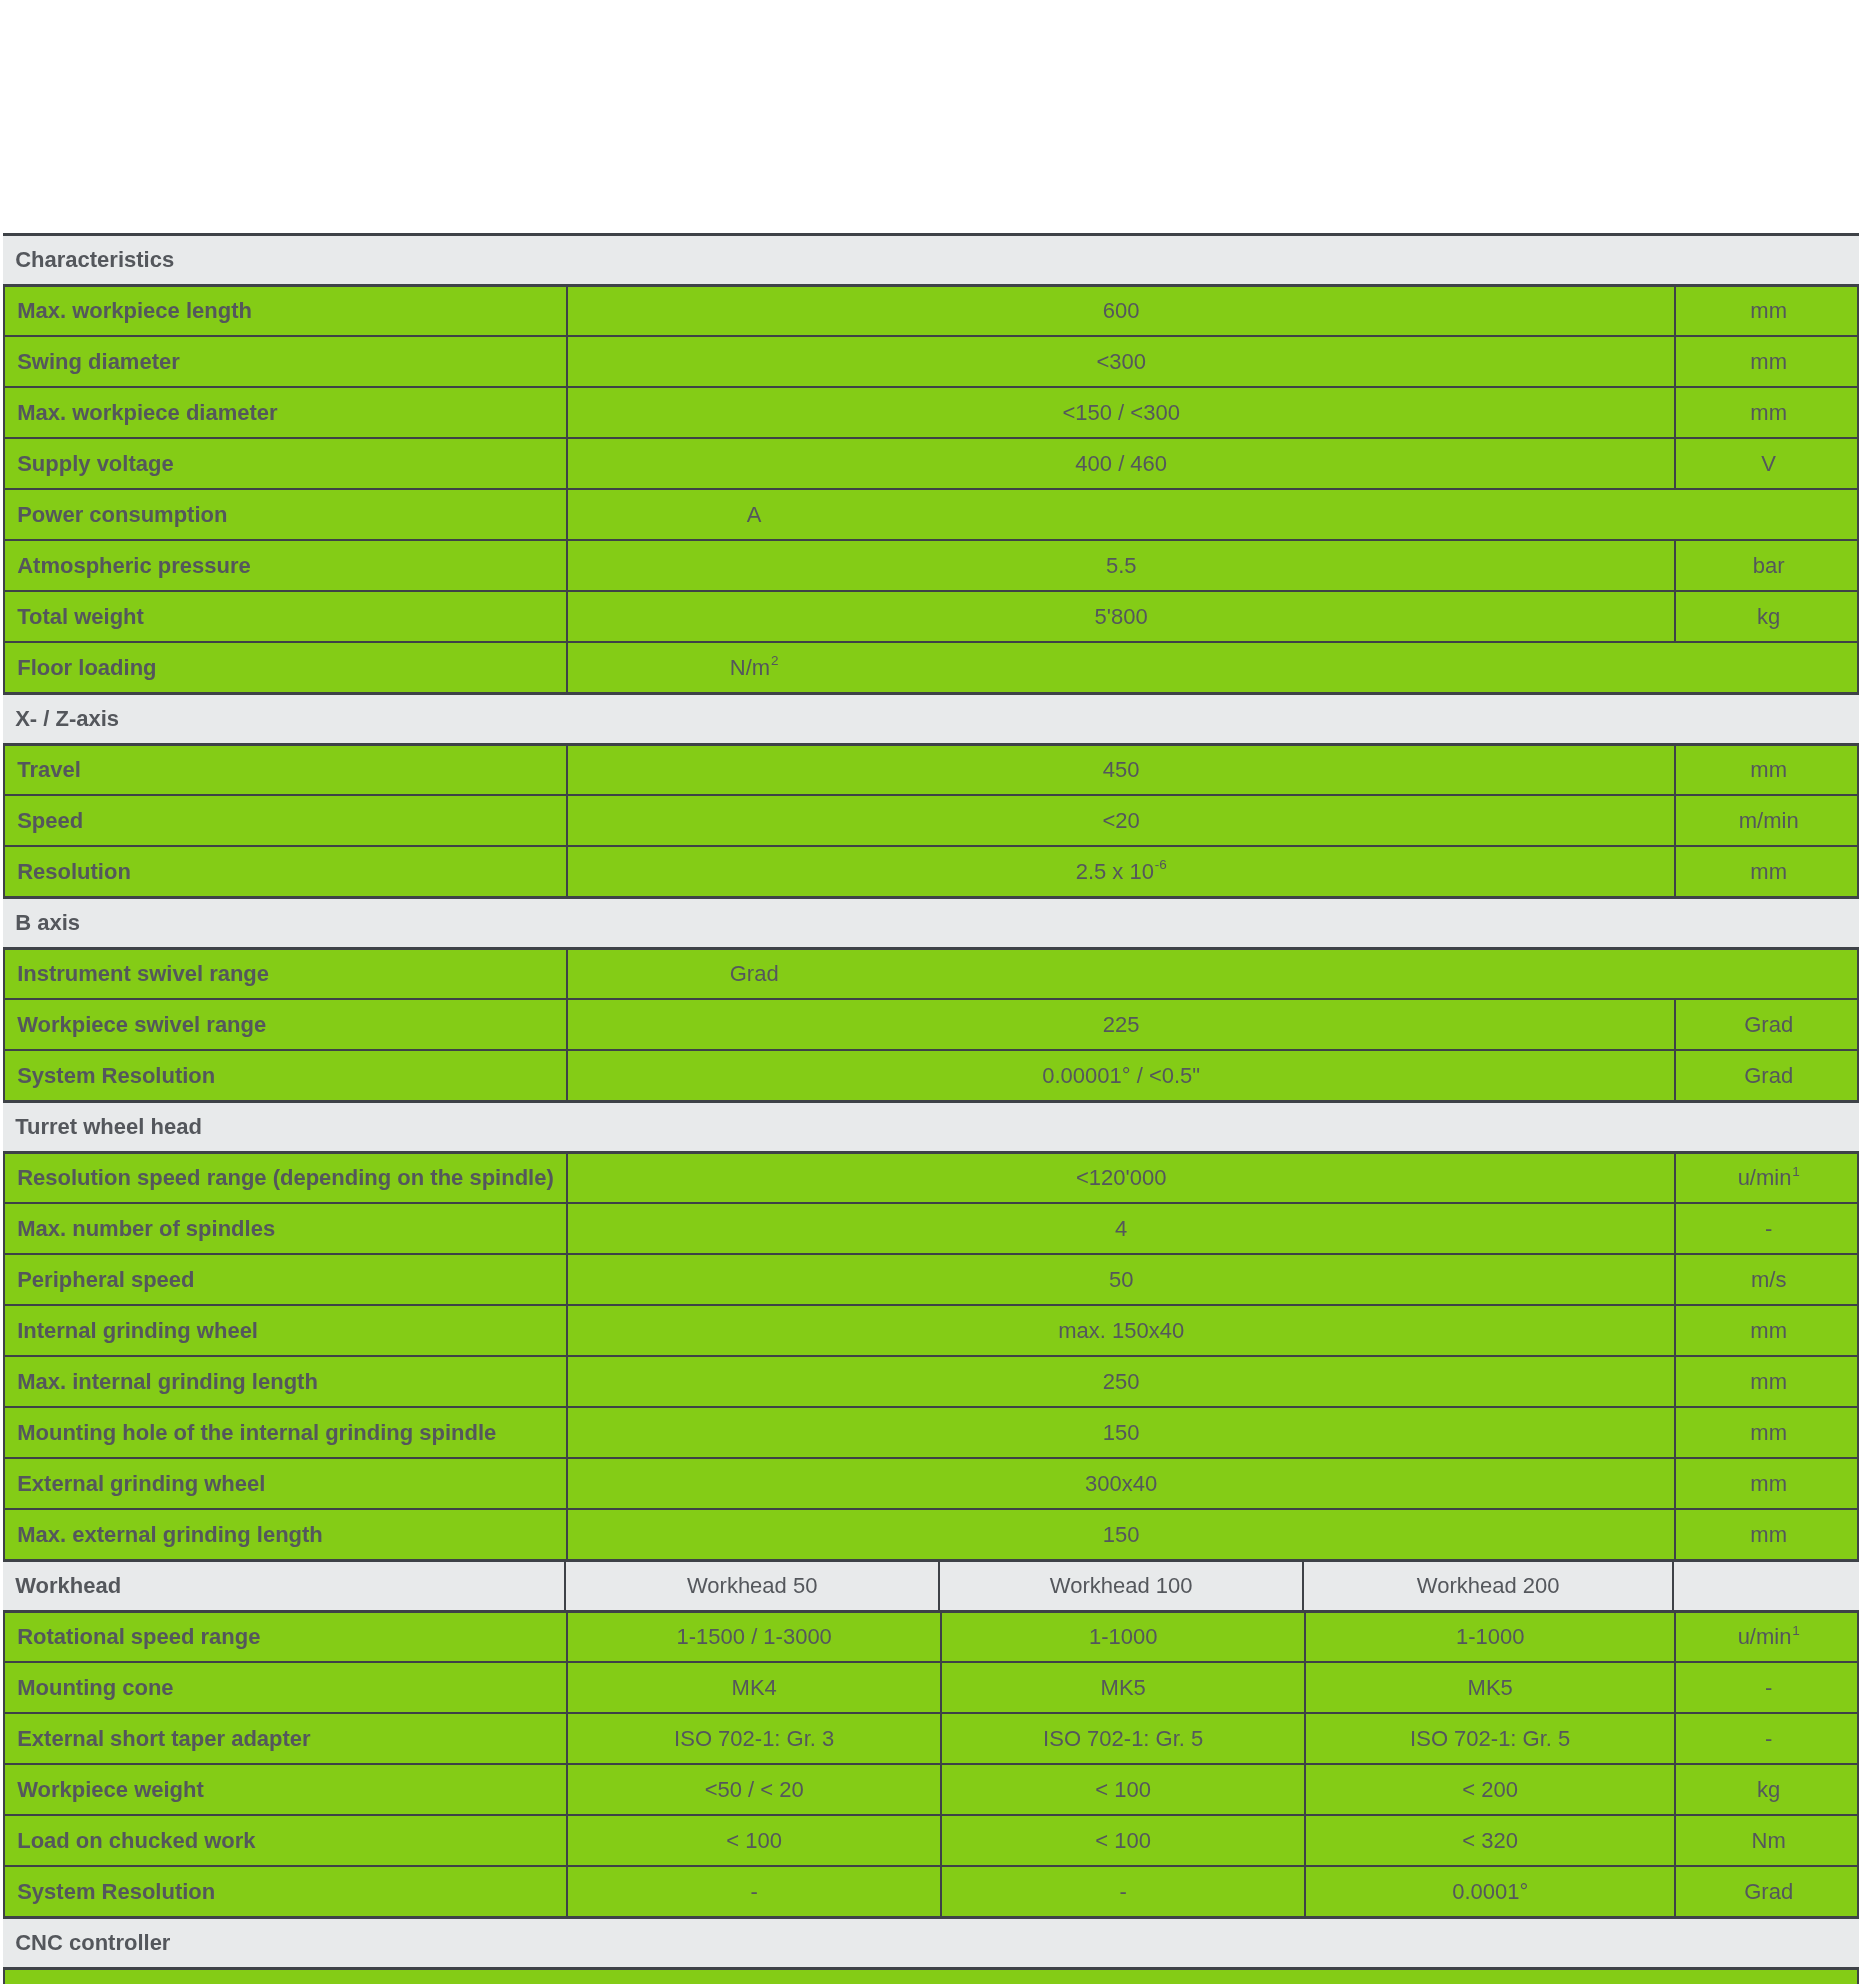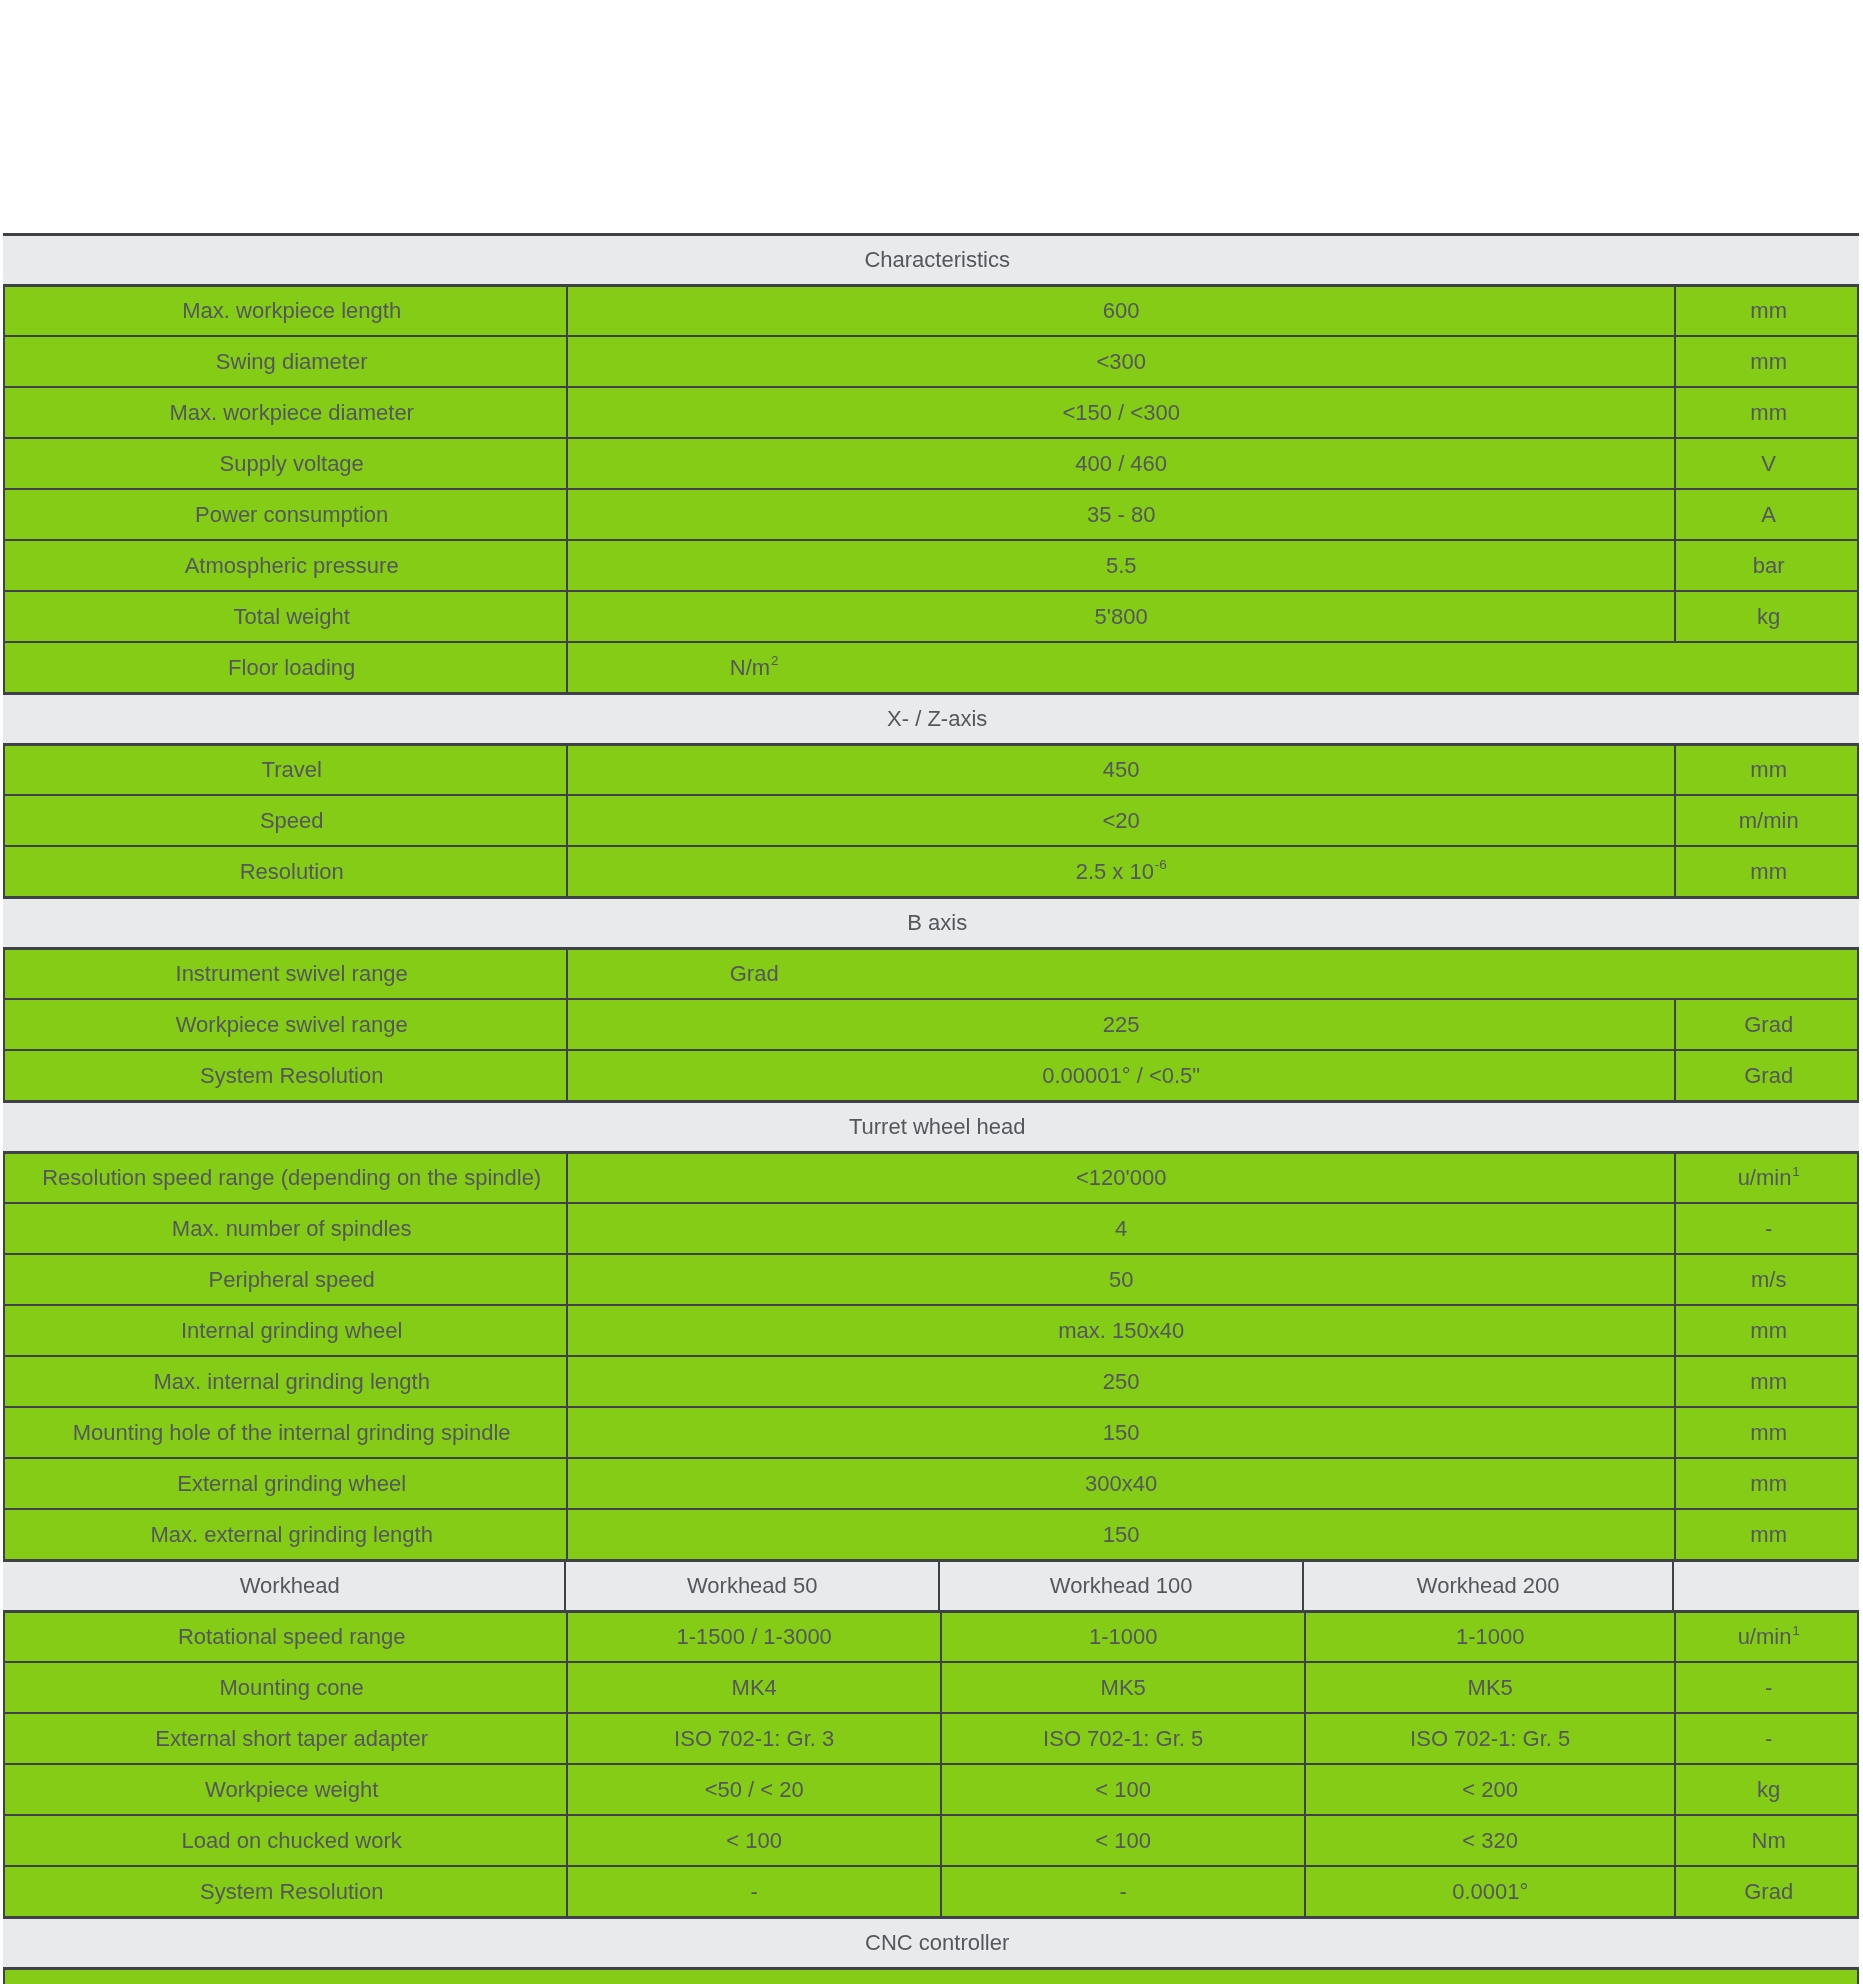--- a/index.html
+++ b/index.html
@@ -38,23 +38,24 @@
   }
   .cell {
     display: flex;
     align-items: center;
     box-sizing: border-box;
     font-size: 22px;
     line-height: 1;
     overflow: visible;
   }
   .cell-label {
-    justify-content: center;
+    justify-content: flex-start;
     padding-left: 12px;
     white-space: nowrap;
+    font-weight: bold;
   }
   .cell-center {
     justify-content: center;
     text-align: center;
     white-space: nowrap;
   }
   .sep { border-left: 2.4px solid #3e4247; }
   .span-values { grid-column: 2 / 5; justify-content: center; }
   .span-all { grid-column: 1 / -1; }
   sup {
@@ -115,23 +116,20 @@
         <span>400 / 460</span>
       </div>
       <div class="cell cell-center sep">
         <span>V</span>
       </div>
     </div>
     <div class="row data-row">
       <div class="cell cell-label">
         <span>Power consumption</span>
       </div>
-      <div class="cell cell-center sep span-values">
-        <span>35 - 80</span>
-      </div>
       <div class="cell cell-center sep">
         <span>A</span>
       </div>
     </div>
     <div class="row data-row">
       <div class="cell cell-label">
         <span>Atmospheric pressure</span>
       </div>
       <div class="cell cell-center sep span-values">
         <span>5.5</span>

